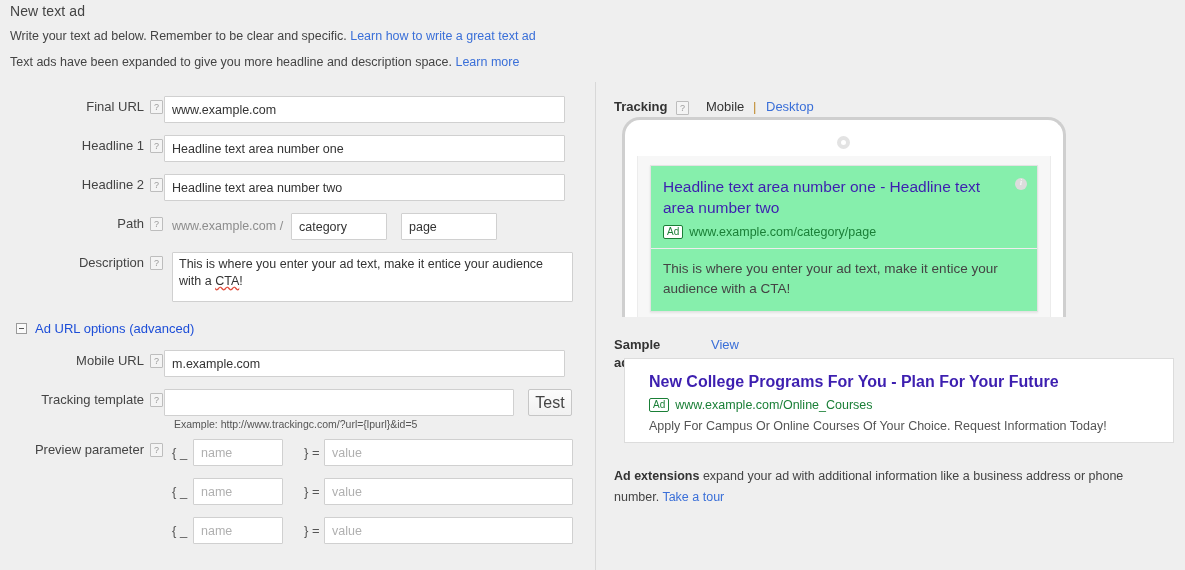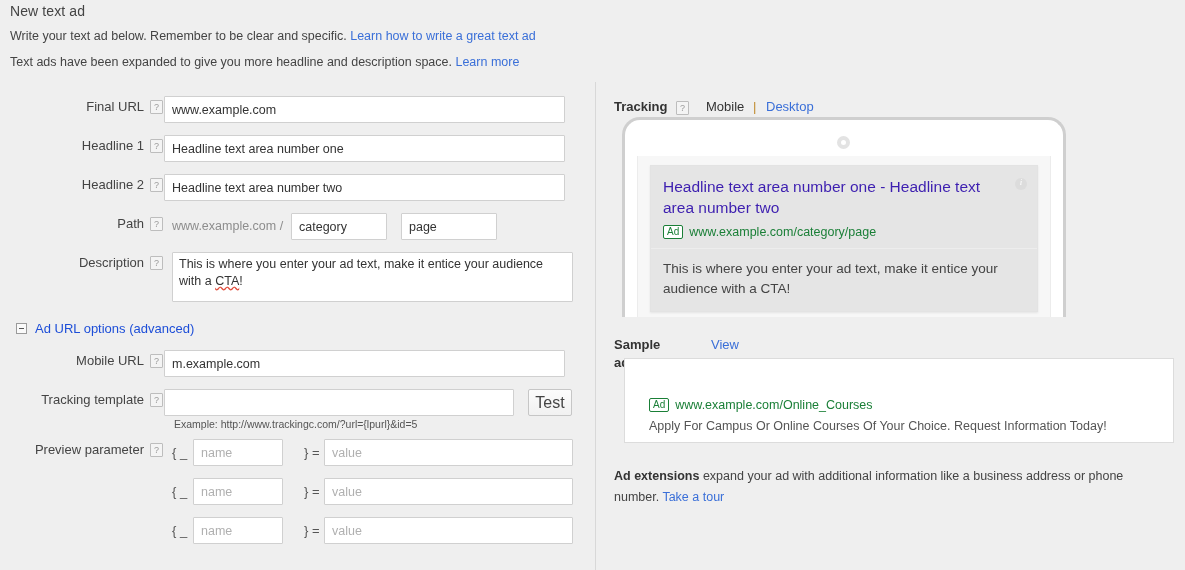--- a/index.html
+++ b/index.html
@@ -147,21 +147,21 @@
     width: 13px; height: 13px; border-radius: 50%;
     border: 4px solid #e3e3e3; box-sizing: border-box; background: #fff;
   }
   .phone-screen {
     position: absolute; left: 12px; top: 36px; right: 12px; bottom: 0;
     background: #f7f7f7;
     border-left: 1px solid #ececec; border-right: 1px solid #ececec;
   }
   .ad-card {
     position: absolute; left: 12px; top: 9px; right: 12px;
-    background: #e5e5e5; border: 1px solid #e3e3e3;
+    background: #86efac; border: 1px solid #e3e3e3;
     box-shadow: 0 1px 2px rgba(0,0,0,.08);
   }
   .ad-head {
     padding: 10px 12px 9px 12px;
     border-bottom: 1px solid #ededed;
     position: relative;
   }
   .ad-title {
     font-size: 15.5px; color: #3d1fb0; line-height: 21px;
     padding-right: 28px; font-family: "Liberation Sans", sans-serif;
@@ -344,20 +344,21 @@
         </div>
       </div>
     </div>
 
     <div class="sa-hdr">
       <span class="sa-lbl">Sample ads</span>
       <span class="sa-more lnk">View more</span>
     </div>
 
     <div class="sa-box">
+      <div class="sa-title">New College Programs For You - Plan For Your Future</div>
       <div class="sa-url-row">
         <span class="adbadge">Ad</span>
         <span class="sa-url">www.example.com/Online_Courses</span>
       </div>
       <div class="sa-desc">Apply For Campus Or Online Courses Of Your Choice. Request Information Today!</div>
     </div>
 
     <div class="ext">
       <b>Ad extensions</b><span> expand your ad with additional information like a business address or phone number. </span><a class="lnk">Take a tour</a>
     </div>

